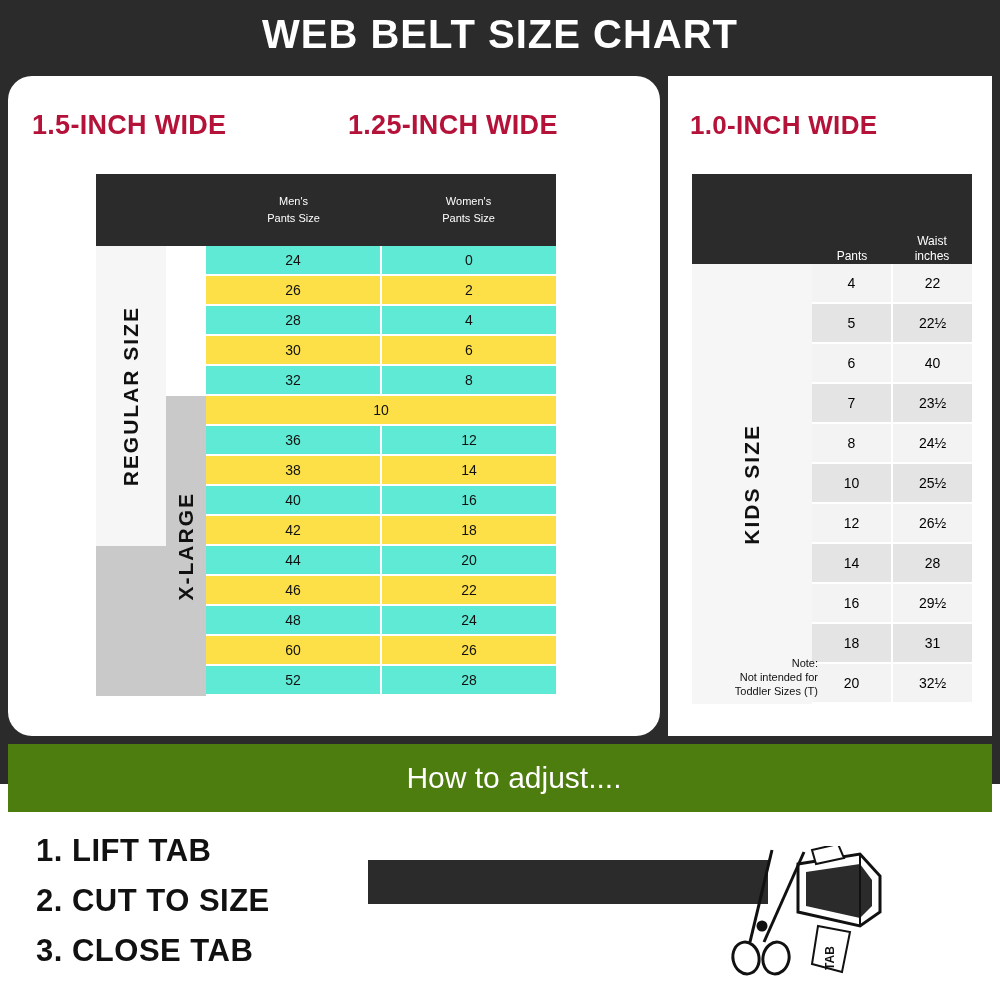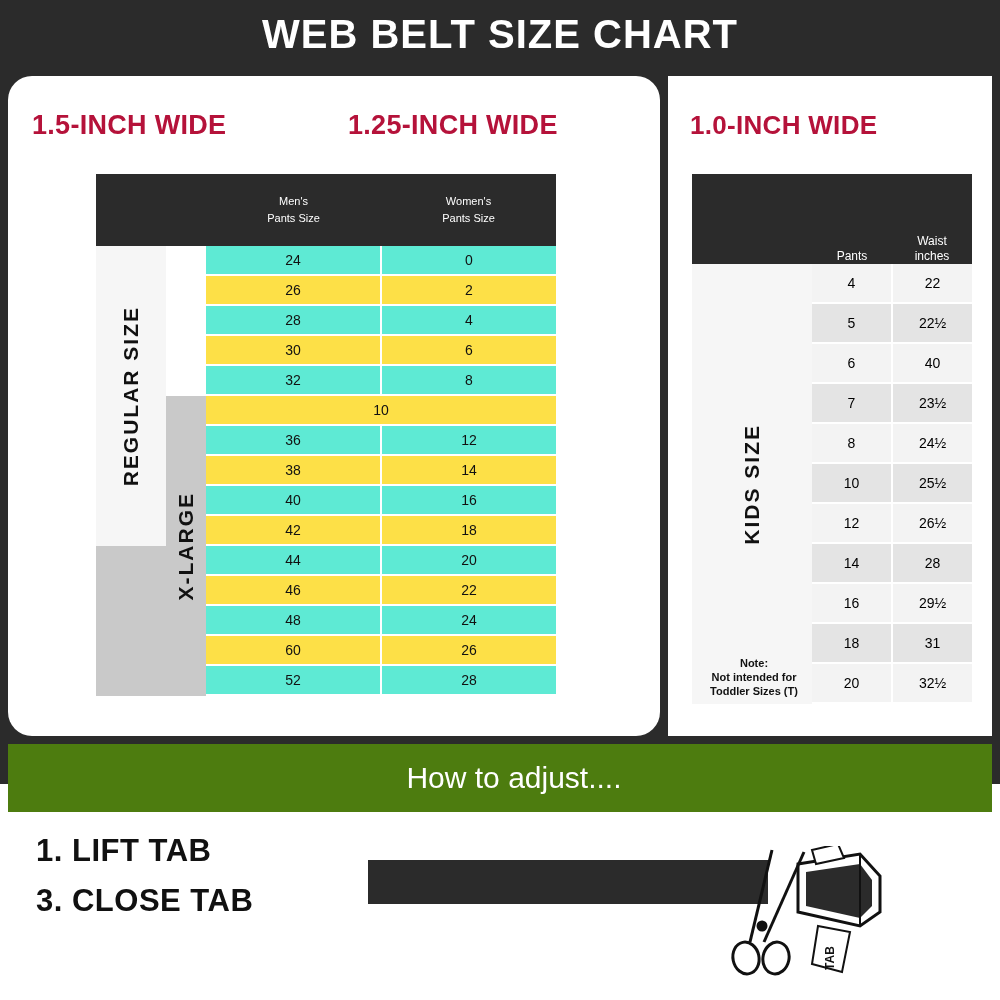--- a/index.html
+++ b/index.html
@@ -214,28 +214,28 @@
     left: 0;
     top: 0;
     width: 120px;
     background: #f6f6f6;
     display: flex;
     align-items: center;
     justify-content: center;
   }
   .kids-note {
     position: absolute;
-    left: 6px;
+    left: 14px;
     bottom: 6px;
     width: 112px;
     font-size: 11px;
-    font-weight: bold;
+    font-weight: normal;
     line-height: 14px;
     color: #111;
-    text-align: center;
+    text-align: right;
   }
 
   
   .howto-bar {
     position: absolute;
     top: 744px;
     left: 8px;
     width: 984px;
     height: 68px;
     background: #4d7c0f;
@@ -491,20 +491,21 @@
     </div>
   </div>
 
   <div class="howto-bar">
     <div class="howto-text">How to adjust....</div>
   </div>
 
   <div class="steps-area">
     <div class="steps" id="steps">
         <div class="step">1. LIFT TAB</div>
+        <div class="step">2. CUT TO SIZE</div>
         <div class="step">3. CLOSE TAB</div>
       </div>
 
     <div class="belt-art">
       <div class="belt-strap"></div>
       <svg width="600" height="140" viewBox="0 0 600 140" style="position:absolute;left:0;top:0;">
 
         <g>
           <path d="M430 18 L492 8 L512 30 L512 66 L492 80 L430 66 Z" fill="#ffffff" stroke="#111" stroke-width="3"></path>
           <path d="M438 26 L492 18 L504 34 L504 60 L492 72 L438 60 Z" fill="#2b2b2b"></path>

